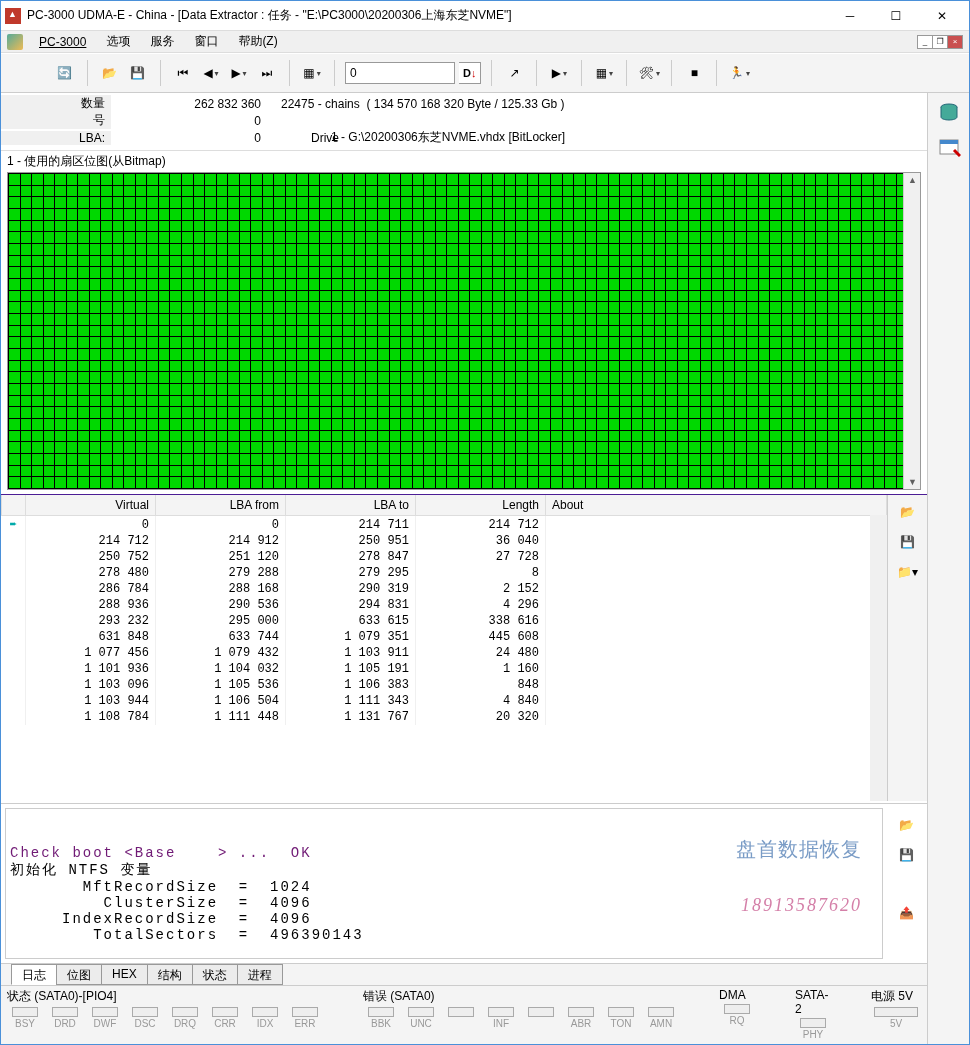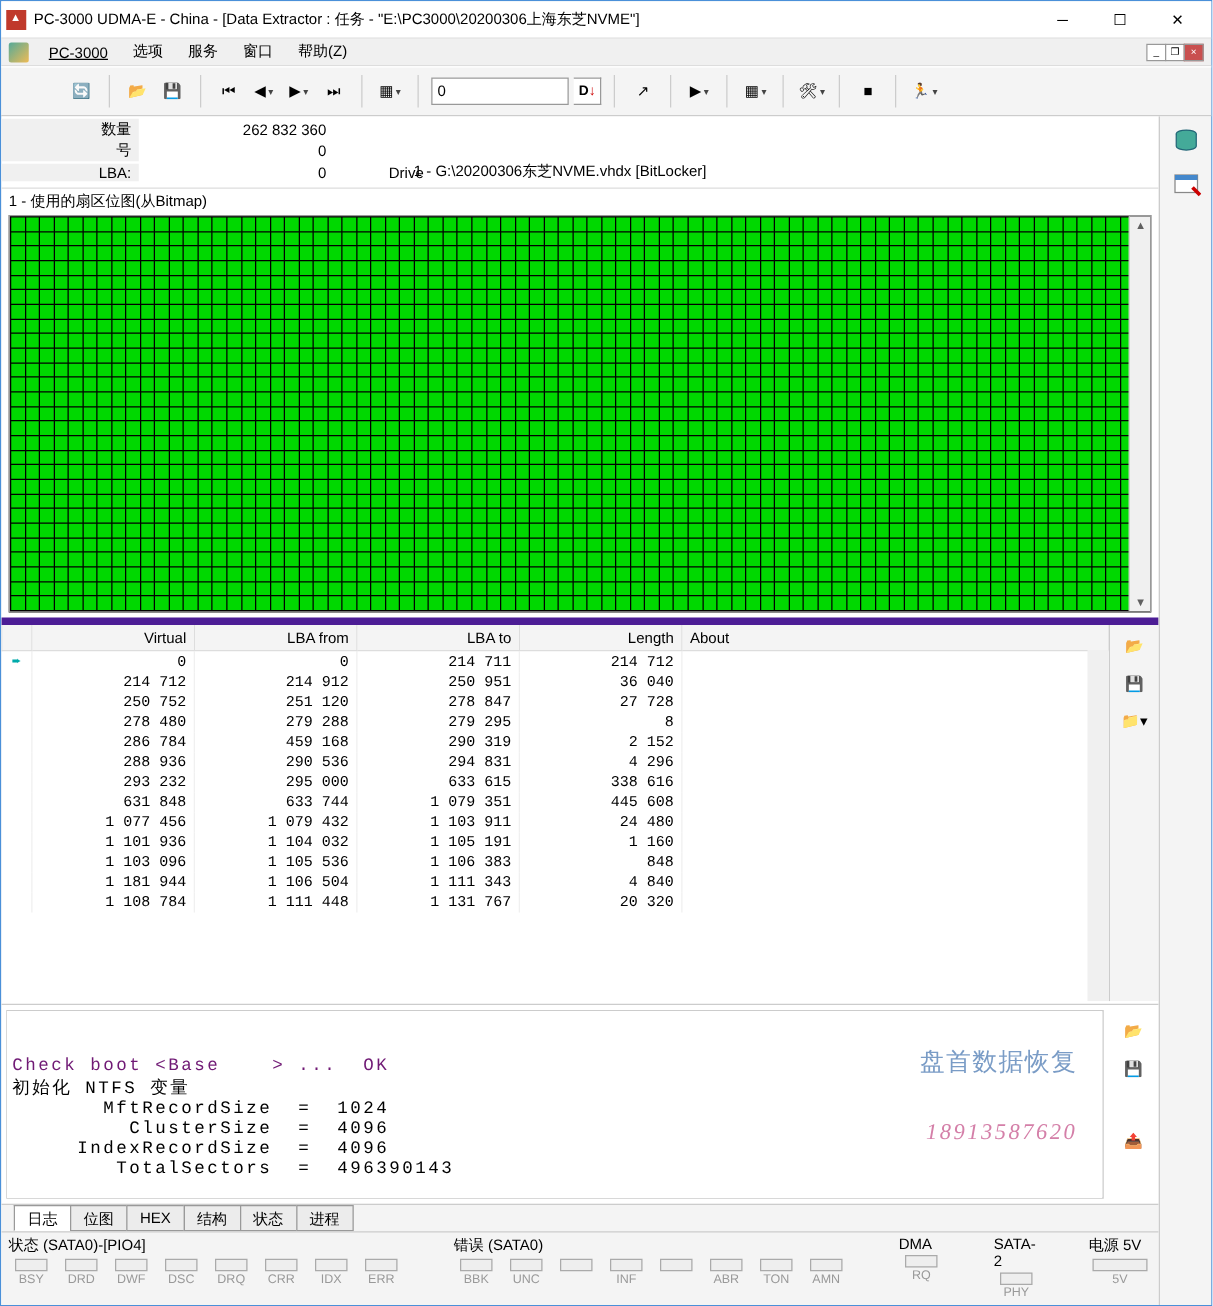--- a/index.html
+++ b/index.html
@@ -34,21 +34,21 @@
 .stats .lbl { width: 110px; text-align: right; padding-right: 6px; background: #f0f0f0; }
 .stats .val { width: 160px; text-align: right; padding-right: 10px; }
 .stats .extra { padding-left: 10px; }
 .stats .dlbl { width: 60px; text-align: left; padding-left: 40px; }
 .grouplabel { padding: 2px 6px; font-size: 12px; border-top: 1px solid #ddd; }
 .bitmap { height: 318px; border: 1px solid #999; margin: 0 6px 0 6px; background: #000; display: grid; grid-template-columns: repeat(79, 1fr); grid-auto-rows: 1fr; gap: 1px; padding: 1px; overflow: hidden; position: relative; }
 .bitmap .cell { background: #00d800; }
 .bitmap .scrollbar { position: absolute; right: 0; top: 0; width: 17px; height: 100%; background: #f0f0f0; border-left: 1px solid #ccc; }
 .bitmap .scrollbar::before { content: "▲"; position: absolute; top: 2px; left: 4px; font-size: 9px; color: #606060; }
 .bitmap .scrollbar::after { content: "▼"; position: absolute; bottom: 2px; left: 4px; font-size: 9px; color: #606060; }
-.tablewrap { flex: 1; display: flex; margin: 4px 0 0 0; overflow: hidden; border-top: 6px solid #4c1d95; }
+.tablewrap { flex: 1; display: flex; margin: 4px 0 0 0; overflow: hidden; border-top: 1px solid #4c1d95; }
 .tablewrap .sideicons { width: 40px; border-left: 1px solid #ccc; background: #f4f4f4; display: flex; flex-direction: column; align-items: center; padding-top: 6px; gap: 8px; }
 .tablewrap .tcontainer { flex: 1; overflow: hidden; position: relative; }
 table.data { width: 100%; border-collapse: collapse; font-family: "Courier New", monospace; font-size: 12px; }
 table.data th { background: #f4f4f4; border: 1px solid #ddd; border-top: none; padding: 3px 6px; font-weight: normal; font-family: "Microsoft YaHei", sans-serif; text-align: right; position: sticky; top: 0; }
 table.data th.about { text-align: left; }
 table.data td { padding: 1px 6px; text-align: right; border-right: 1px solid #f0f0f0; white-space: pre; }
 table.data td.arrow { width: 24px; text-align: center; }
 table.data tr.sel td { background: #fff; }
 .vscroll { position: absolute; right: 0; top: 20px; bottom: 0; width: 17px; background: #f0f0f0; }
 .logwrap { height: 160px; border-top: 1px solid #ccc; display: flex; margin-top: 2px; }
@@ -130,20 +130,21 @@
     <div class="sep"></div>
     <div class="tbtn dd">🏃</div>
   </div>
 
   <div class="content">
     <div class="main">
       <div class="stats">
         <div class="row">
           <div class="lbl">数量</div>
           <div class="val">262 832 360</div>
+          <div class="extra"><span>22475 - chains</span>&nbsp;&nbsp;<span>( 134 570 168 320 Byte /  125.33 Gb )</span></div>
         </div>
         <div class="row">
           <div class="lbl">号</div>
           <div class="val">0</div>
         </div>
         <div class="row">
           <div class="lbl">LBA:</div>
           <div class="val">0</div>
           <div class="dlbl">Drive</div>
           <div>1 - G:\20200306东芝NVME.vhdx [BitLocker]</div>
@@ -2330,21 +2331,21 @@
                   <td class="arrow"></td>
                   <td>278 480</td>
                   <td>279 288</td>
                   <td>279 295</td>
                   <td>8</td>
                   <td style="text-align: left;"></td>
                 </tr>
                 <tr>
                   <td class="arrow"></td>
                   <td>286 784</td>
-                  <td>459 168</td>
+                  <td>288 168</td>
                   <td>290 319</td>
                   <td>2 152</td>
                   <td style="text-align: left;"></td>
                 </tr>
                 <tr>
                   <td class="arrow"></td>
                   <td>288 936</td>
                   <td>290 536</td>
                   <td>294 831</td>
                   <td>4 296</td>
@@ -2385,21 +2386,21 @@
                 <tr>
                   <td class="arrow"></td>
                   <td>1 103 096</td>
                   <td>1 105 536</td>
                   <td>1 106 383</td>
                   <td>848</td>
                   <td style="text-align: left;"></td>
                 </tr>
                 <tr>
                   <td class="arrow"></td>
-                  <td>1 181 944</td>
+                  <td>1 103 944</td>
                   <td>1 106 504</td>
                   <td>1 111 343</td>
                   <td>4 840</td>
                   <td style="text-align: left;"></td>
                 </tr>
                 <tr>
                   <td class="arrow"></td>
                   <td>1 108 784</td>
                   <td>1 111 448</td>
                   <td>1 131 767</td>

